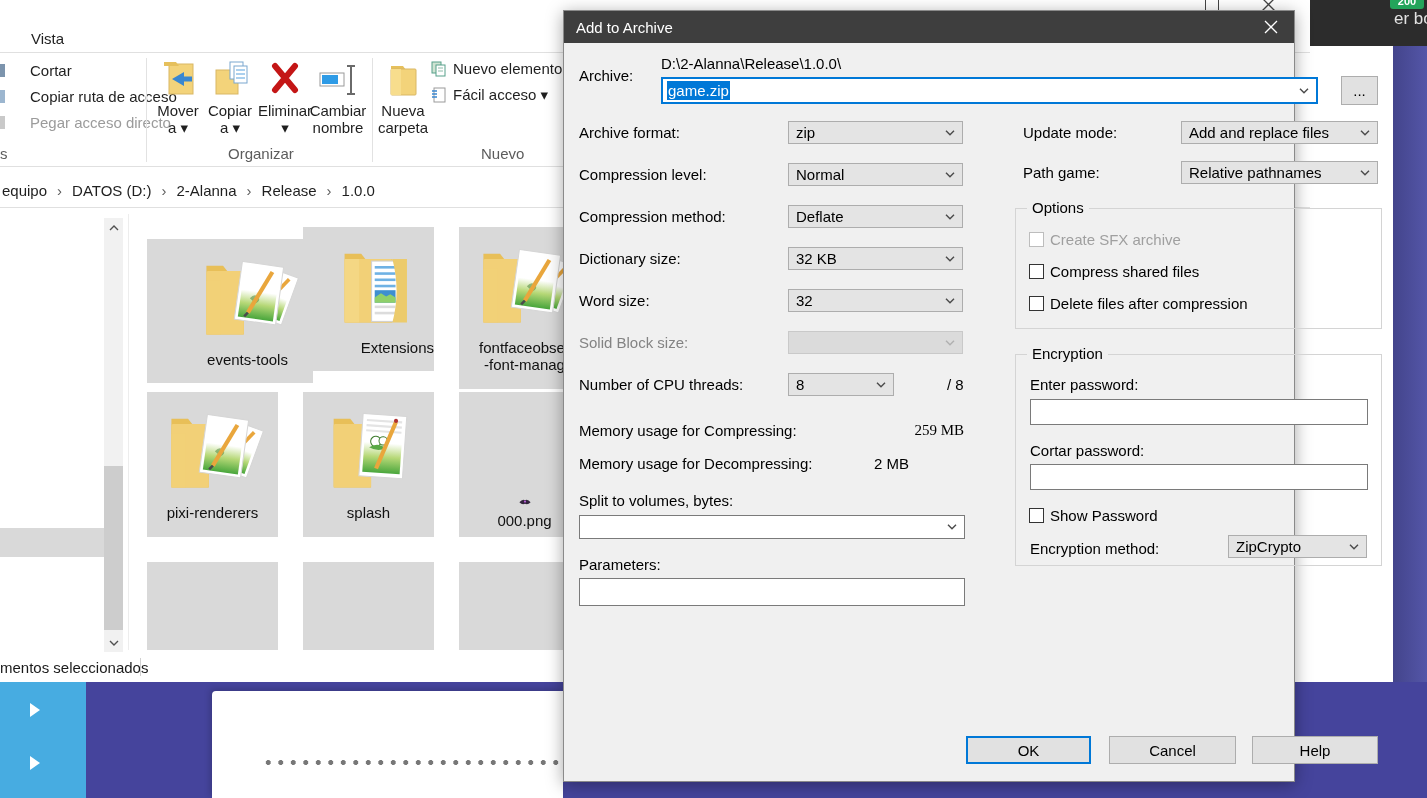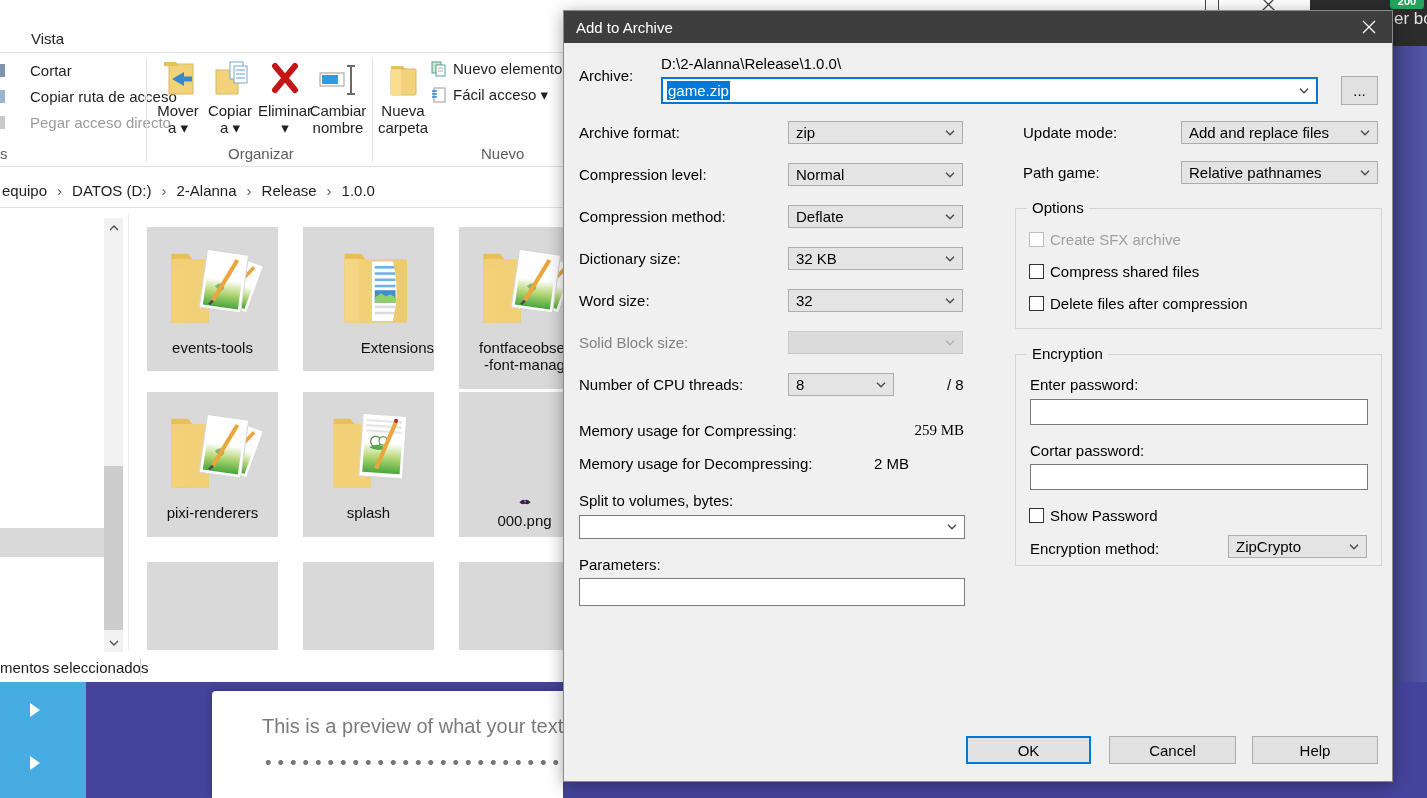--- a/index.html
+++ b/index.html
@@ -20,21 +20,21 @@
   
   .tile{position:absolute;background:#d9d9d9;display:flex;flex-direction:column;align-items:center;}
   .tile .nm{font:15px "Liberation Sans",sans-serif;color:#111;margin-top:2px;}
 
   
   .sb-track{position:absolute;background:#f1f1f1;}
   .sb-btn{position:absolute;background:#f1f1f1;display:flex;align-items:center;justify-content:center;}
   .sb-thumb{position:absolute;background:#cdcdcd;}
 
   
-  .dialog{position:absolute;left:563px;top:10px;width:830px;height:772px;background:#f0f0f0;border:1px solid #8a8a8a;box-sizing:border-box;box-shadow:0 3px 16px rgba(0,0,0,.35);padding-left:20px;}
+  .dialog{position:absolute;left:563px;top:10px;width:732px;height:772px;background:#f0f0f0;border:1px solid #8a8a8a;box-sizing:border-box;box-shadow:0 3px 16px rgba(0,0,0,.35);padding-left:20px;}
   .titlebar{position:absolute;left:0;top:0;right:0;height:32px;background:#3e3e3e;display:flex;align-items:center;}
   .titlebar .t{color:#fff;font:15px "Liberation Sans",sans-serif;margin-left:12px;}
   .lbl{position:absolute;font:15px "Liberation Sans",sans-serif;color:#000;white-space:nowrap;}
   .lbl.dis{color:#838383;}
   .combo{position:absolute;box-sizing:border-box;background:#e4e4e4;border:1px solid #adadad;display:flex;align-items:center;justify-content:space-between;padding:0 7px;font:15px "Liberation Sans",sans-serif;color:#000;}
   .combo.white{background:#fff;border-color:#7a7a7a;}
   .combo.dis{background:#dbdbdb;border-color:#c9c9c9;}
   .tbox{position:absolute;box-sizing:border-box;background:#fff;border:1px solid #7a7a7a;}
   .grp{position:absolute;border:1px solid #d4d4d4;box-sizing:border-box;}
   .legend{position:absolute;top:-10px;left:11px;background:#f0f0f0;padding:0 5px;font:15px "Liberation Sans",sans-serif;color:#000;}
@@ -255,21 +255,21 @@
           <path d="M1 5 L5 1 L9 5" fill="none" stroke="#505050" stroke-width="1.4"></path>
         </svg>
     </div>
     <div class="sb-thumb" style="left:104px;top:466px;width:19px;height:164px;"></div>
     <div class="sb-btn" style="left:104px;top:633px;width:19px;height:19px;">
       <svg width="10" height="6">
           <path d="M1 1 L5 5 L9 1" fill="none" stroke="#505050" stroke-width="1.4"></path>
         </svg>
     </div>
 
-    <div class="tile" style="left:147px;top:227px;width:131px;height:144px;">
+    <div class="tile" style="left:147px;top:239px;width:131px;height:144px;padding-left:35px;">
       <svg width="104" height="104" style="margin-top:6px;">
           <use href="#sym-folder-imgs"></use>
         </svg>
       <div class="nm">events-tools</div>
     </div>
     <div class="tile" style="left:303px;top:227px;width:131px;height:144px;align-items:flex-end;">
       <svg width="104" height="104" style="margin-top:6px;">
           <use href="#sym-folder-ext"></use>
         </svg>
       <div class="nm">Extensions</div>
@@ -312,21 +312,20 @@
     <div class="abs" style="left:84px;top:9px;font:17px 'Liberation Sans',sans-serif;color:#e2e2e2;white-space:nowrap;">er bo</div>
   </div>
   <div class="purplecol"></div>
 
   <div class="preview-strip">
     <div class="bluebar">
       <div class="tri abs" style="left:30px;top:21px;"></div>
       <div class="tri abs" style="left:30px;top:74px;"></div>
     </div>
     <div class="whitecard">
-      <div class="abs" style="left:50px;top:24px;font:20px 'Liberation Sans',sans-serif;color:#7b7b7b;white-space:nowrap;">This is a preview of what your text</div>
       <div class="dots abs" style="left:50px;top:66px;width:300px;height:11px;"></div>
     </div>
   </div>
 
   <div class="dialog">
     <div class="titlebar">
       <span class="t">Add to Archive</span>
       <svg class="abs" style="right:16px;top:9px;" width="14" height="14">
           <path d="M1 1 L13 13 M13 1 L1 13" stroke="#fff" stroke-width="1.3"></path>
         </svg>

